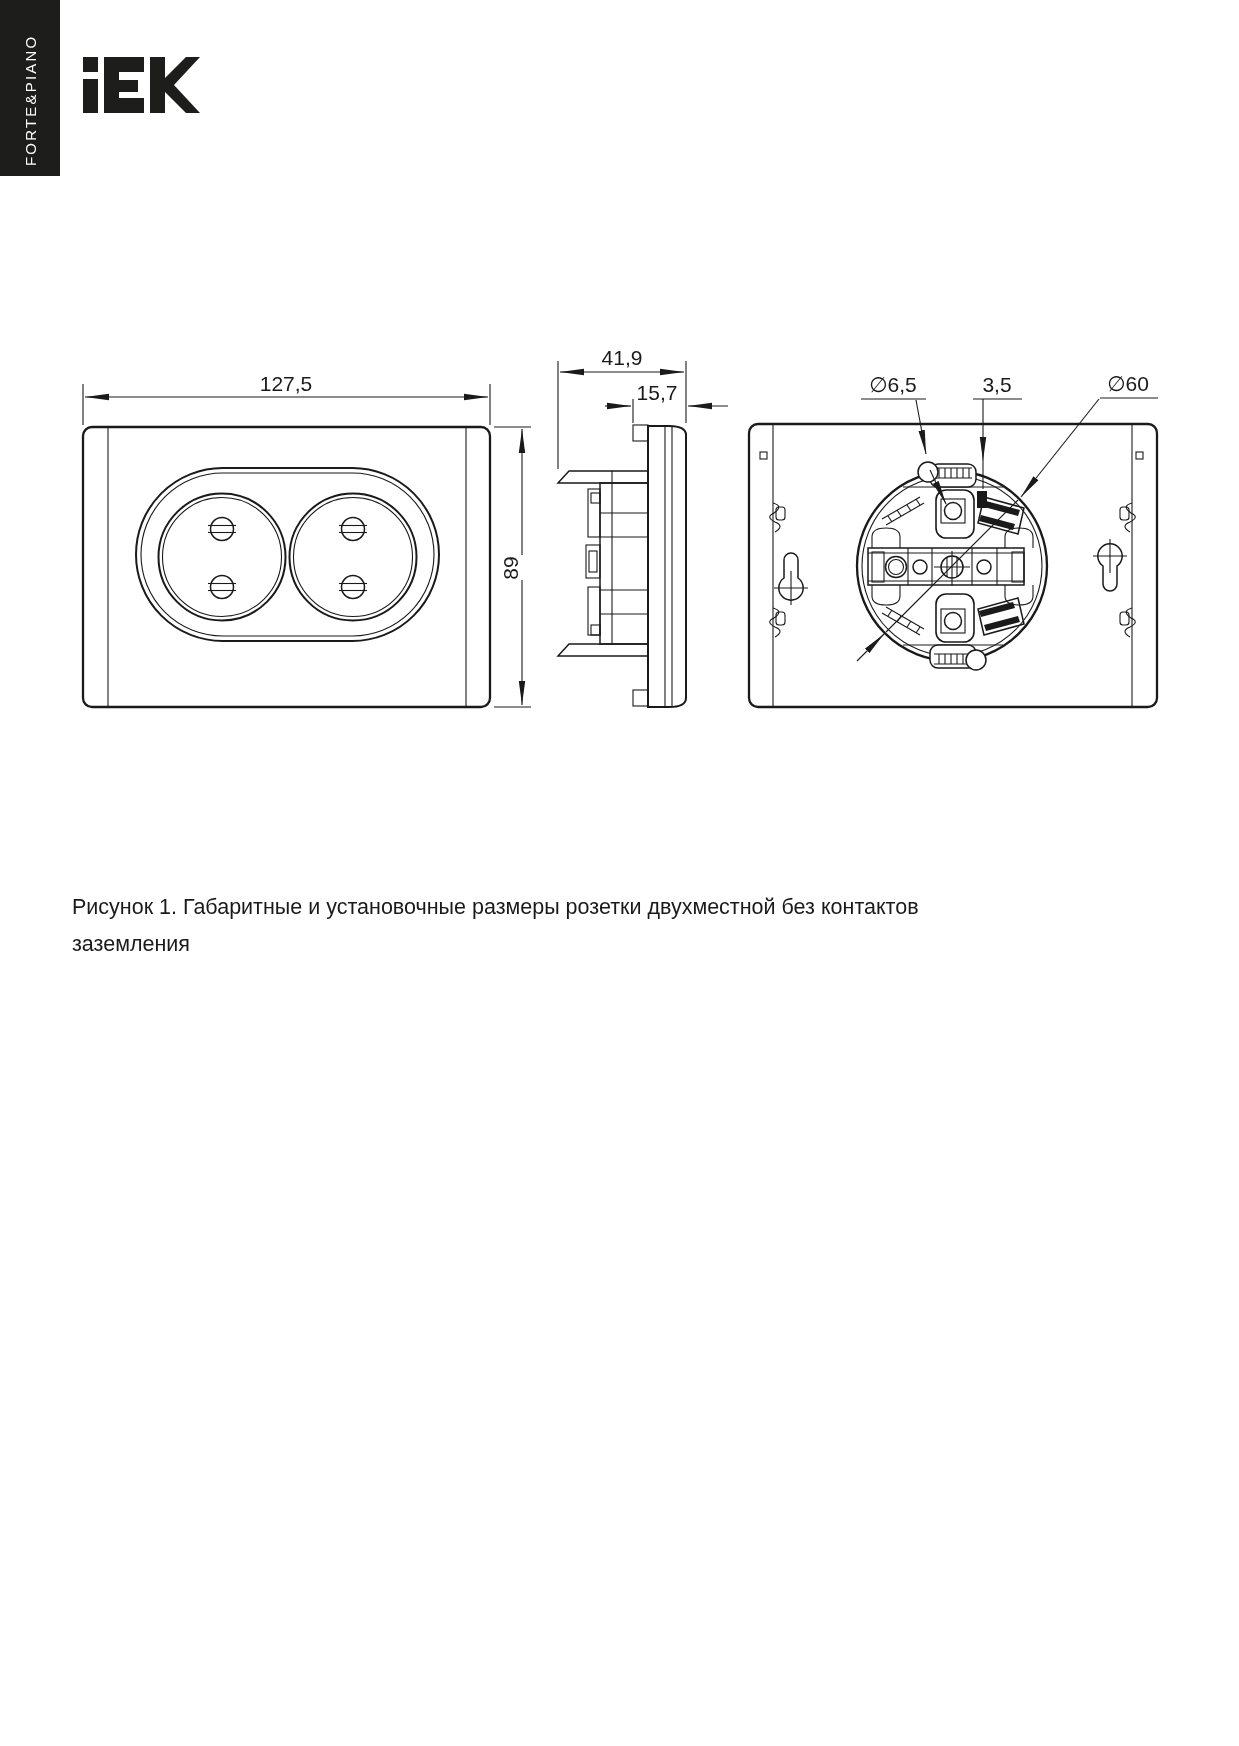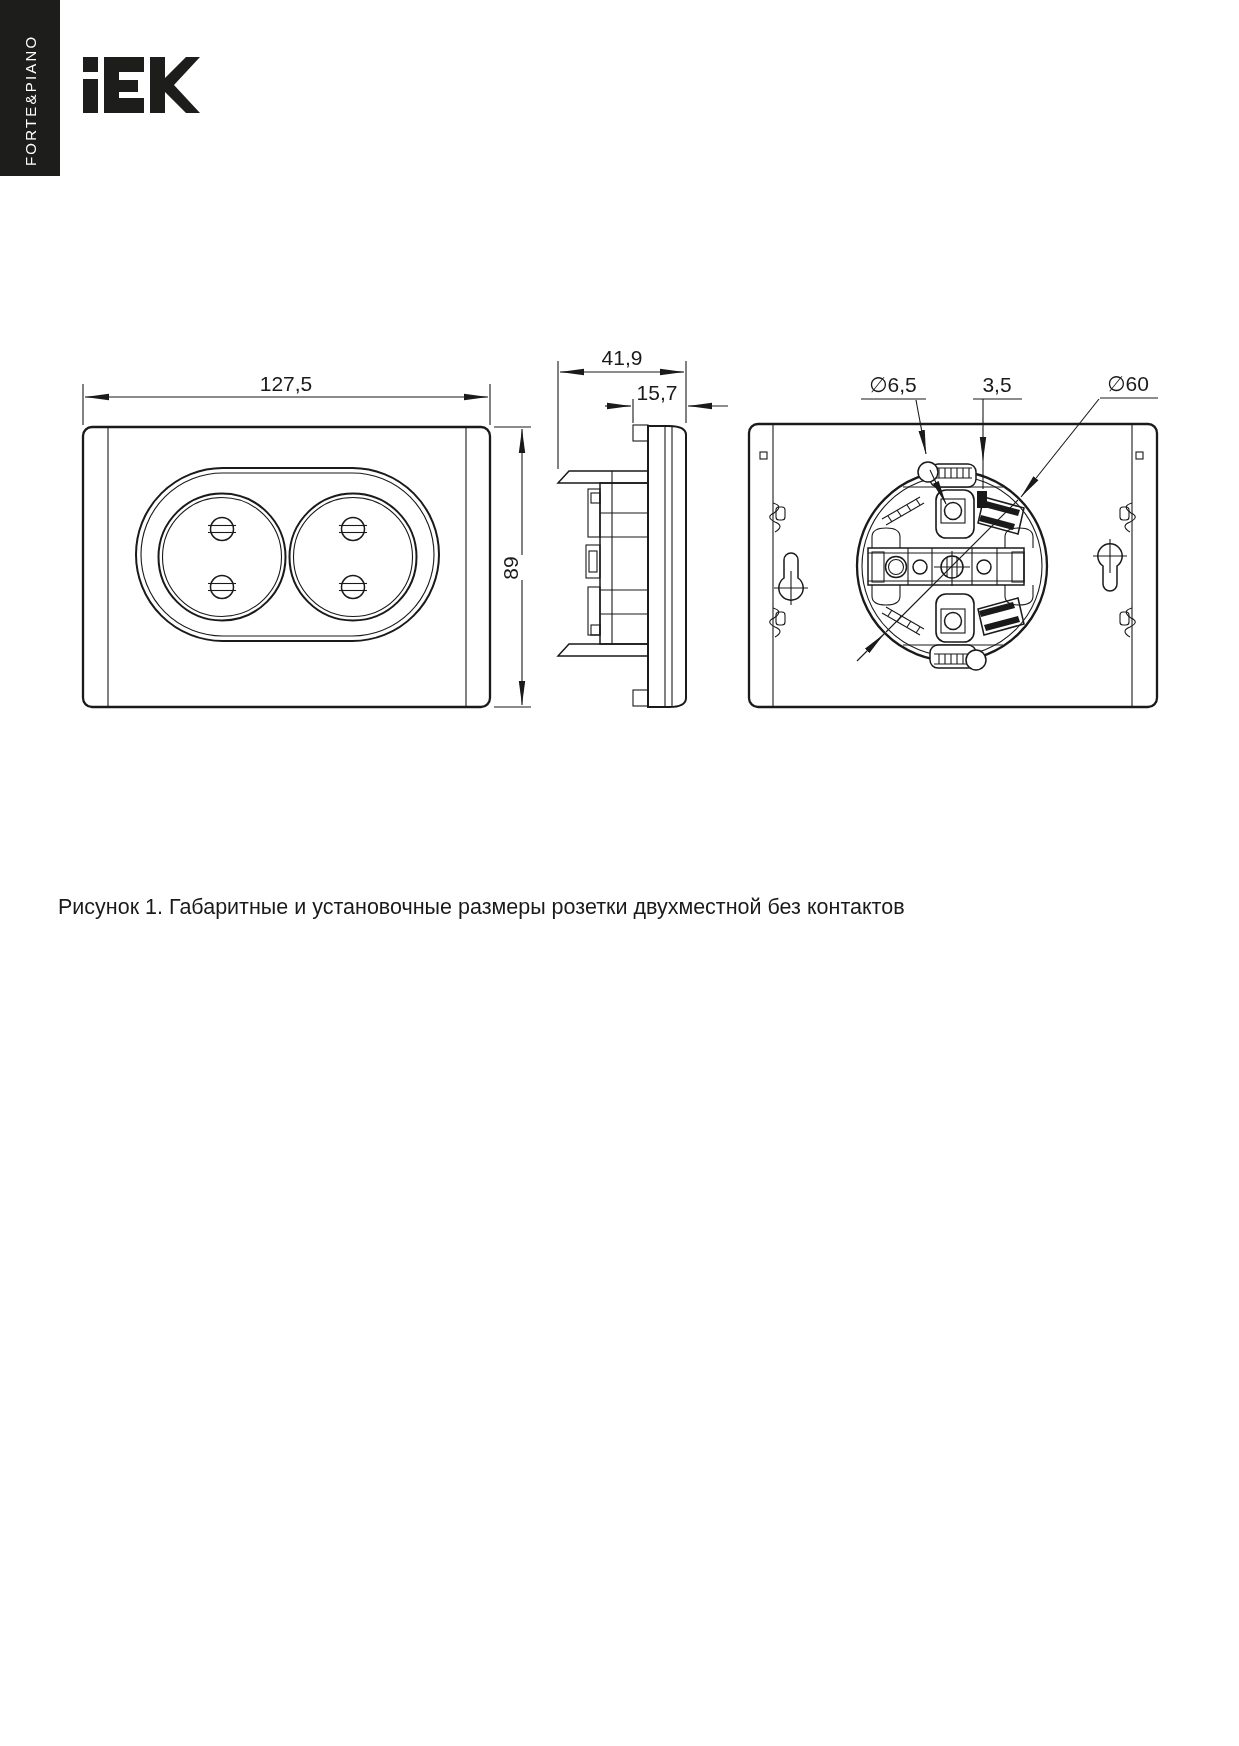--- a/index.html
+++ b/index.html
@@ -12,21 +12,21 @@
   .drawing{position:absolute;left:0;top:0;}
   
   .ol{fill:none;stroke:#1a1a1a;stroke-width:2.3px;}
   .o2{fill:none;stroke:#1a1a1a;stroke-width:2px;}
   .md{fill:none;stroke:#1a1a1a;stroke-width:1.5px;}
   .tn{fill:none;stroke:#1a1a1a;stroke-width:1.1px;}
   .fw{fill:#ffffff;stroke:#1a1a1a;}
   .dk{fill:#1a1a1a;stroke:none;}
   .dim{fill:none;stroke:#1a1a1a;stroke-width:1.1px;}
   .dim-text{font-family:"Liberation Sans","DejaVu Sans",sans-serif;font-size:21px;fill:#1a1a1a;}
-  .caption{position:absolute;left:58px;top:889px;font-size:21.5px;line-height:37px;color:#1a1a1a;}
+  .caption{position:absolute;left:72px;top:889px;font-size:21.5px;line-height:37px;color:#1a1a1a;}
   .caption div{white-space:nowrap;}
 </style>
 </head>
 <body>
 
 <div class="page">
 
   <div class="series-bar">
     <span class="series-text">FORTE&amp;PIANO</span>
   </div>
@@ -287,15 +287,16 @@
       <line class="dim" x1="1100" y1="398" x2="1158" y2="398"></line>
       <line class="dim" x1="886" y1="632" x2="1018" y2="500"></line>
       <line class="dim" x1="1099" y1="399" x2="1021" y2="497" marker-end="url(#arr)"></line>
       <line class="dim" x1="857" y1="661" x2="884" y2="634" marker-end="url(#arr)"></line>
       <text class="dim-text" x="1128" y="391" text-anchor="middle">∅60</text>
     </g>
   </svg>
 
   <div class="caption">
     <div>Рисунок 1. Габаритные и установочные размеры розетки двухместной без контактов</div>
+    <div>заземления</div>
   </div>
 
 </div>
 
 </body></html>

